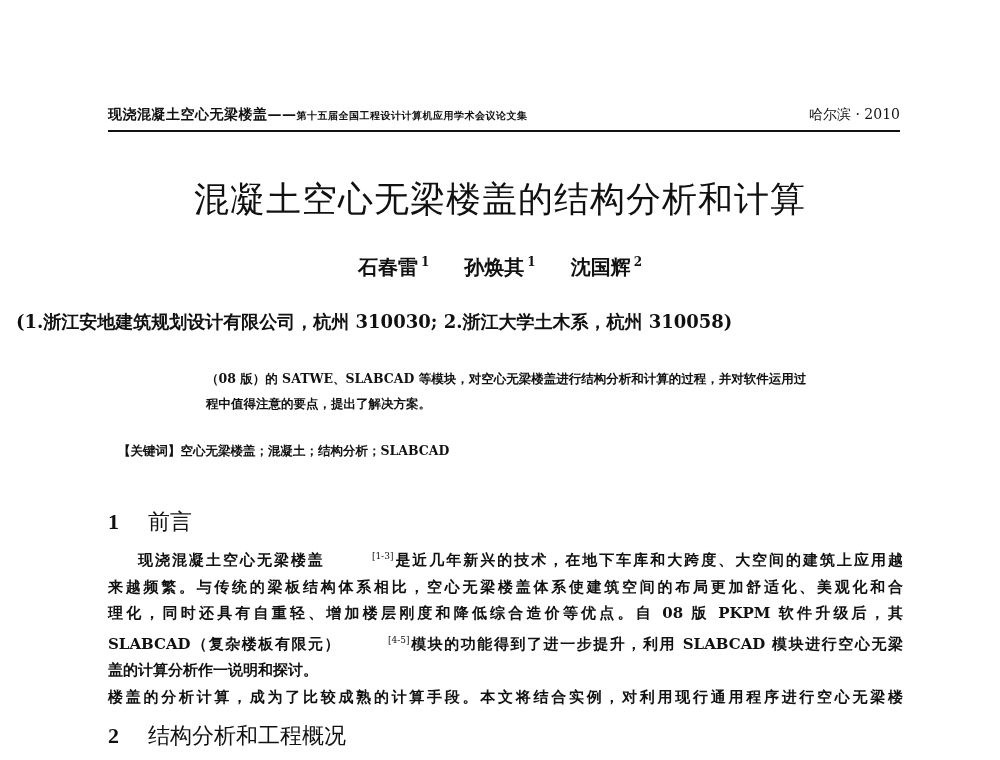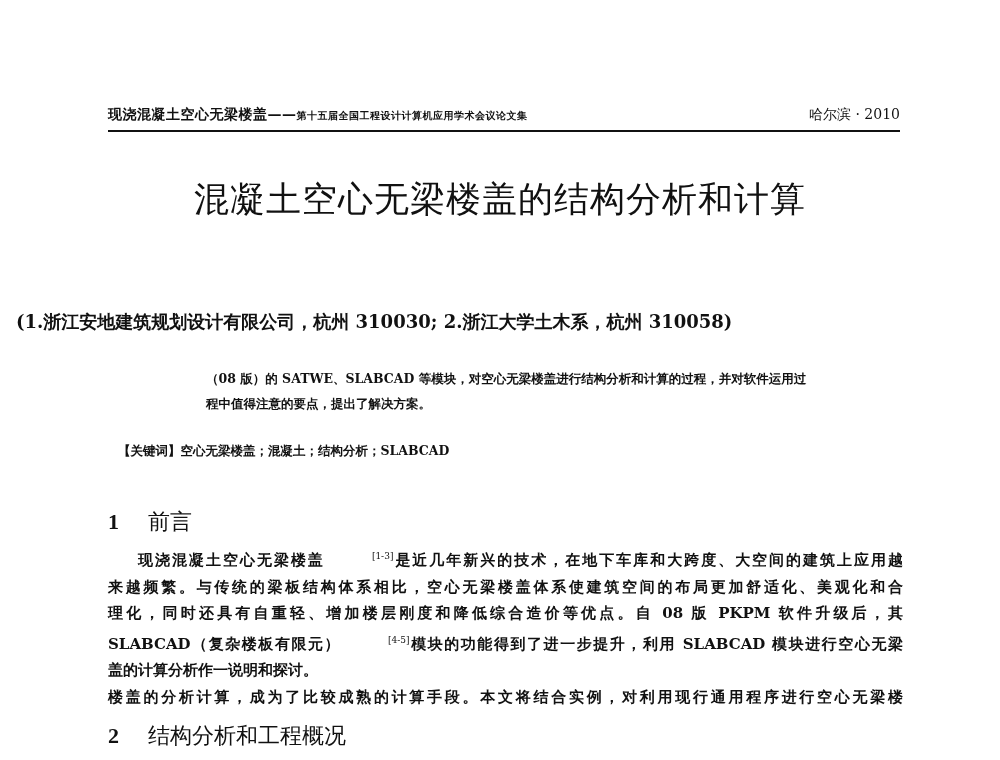--- a/index.html
+++ b/index.html
@@ -46,20 +46,25 @@
   <div class="running-header">
     <div class="left">
       <span>现浇混凝土空心无梁楼盖</span><span>——</span><span class="sub">第十五届全国工程设计计算机应用学术会议论文集</span>
     </div>
     <div class="right">哈尔滨 · 2010</div>
   </div>
   <div class="header-rule"></div>
 
   <div class="title">混凝土空心无梁楼盖的结构分析和计算</div>
 
+  <div class="authors">
+    <span class="author"><span>石春雷</span><sup>1</sup></span>
+    <span class="author"><span>孙焕其</span><sup>1</sup></span>
+    <span class="author"><span>沈国辉</span><sup>2</sup></span>
+  </div>
 
   <div class="affiliation">(1.浙江安地建筑规划设计有限公司，杭州 310030;  2.浙江大学土木系，杭州 310058)</div>
 
   <div class="abstract">
     <div class="line indent">（08 版）的 SATWE、SLABCAD 等模块，对空心无梁楼盖进行结构分析和计算的过程，并对软件运用过</div>
     <div class="line indent">程中值得注意的要点，提出了解决方案。</div>
   </div>
 
   <div class="keywords">
     <span>【关键词】</span><span>空心无梁楼盖；混凝土；结构分析；SLABCAD</span>

